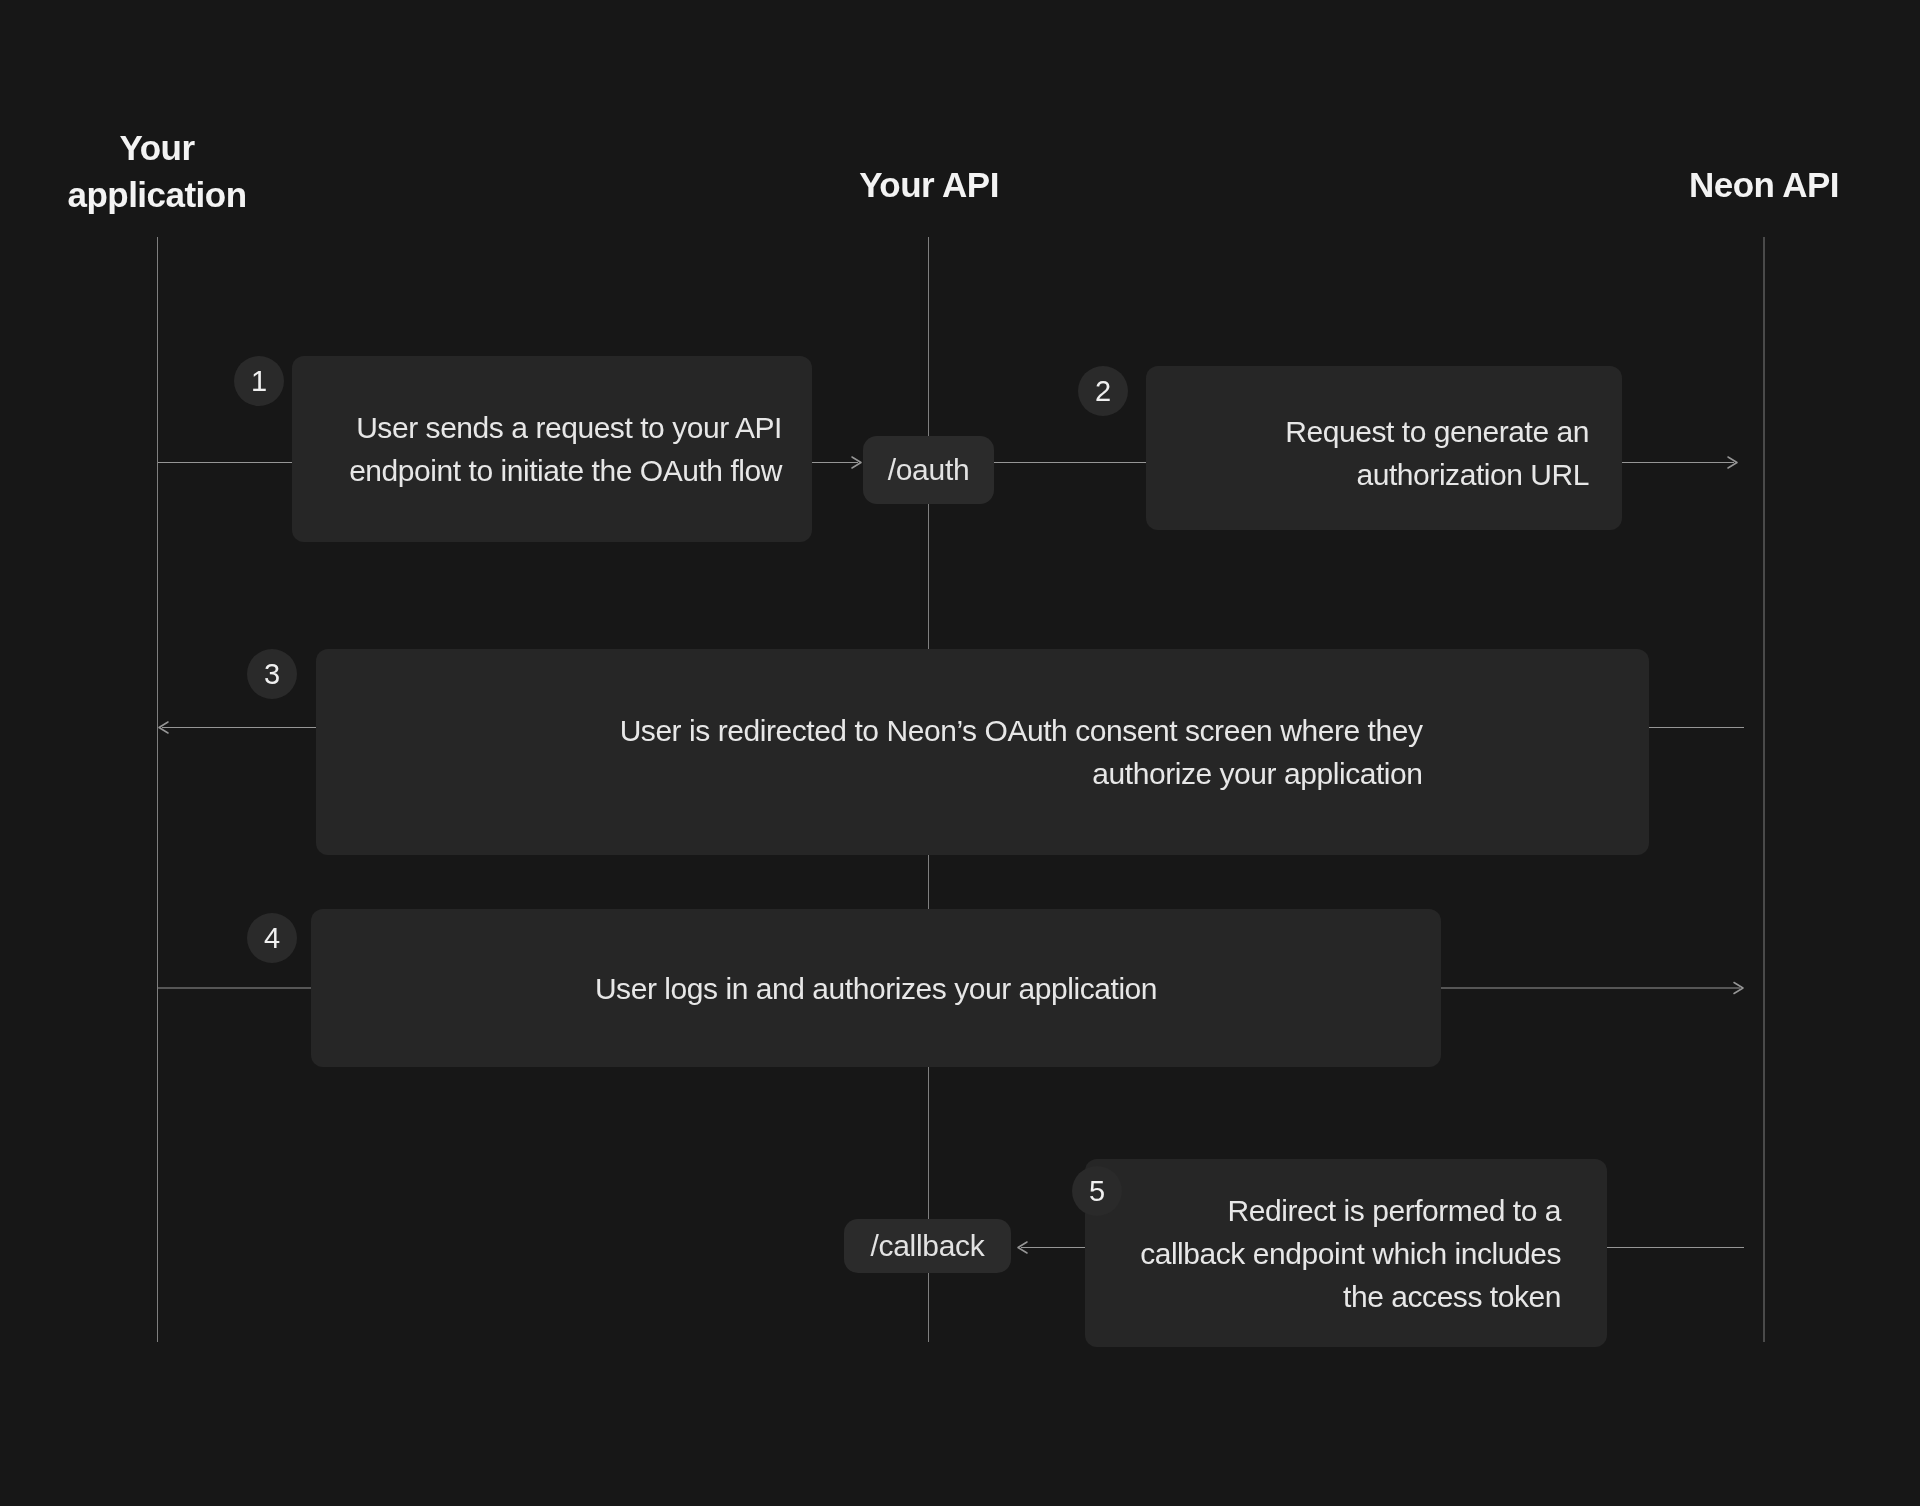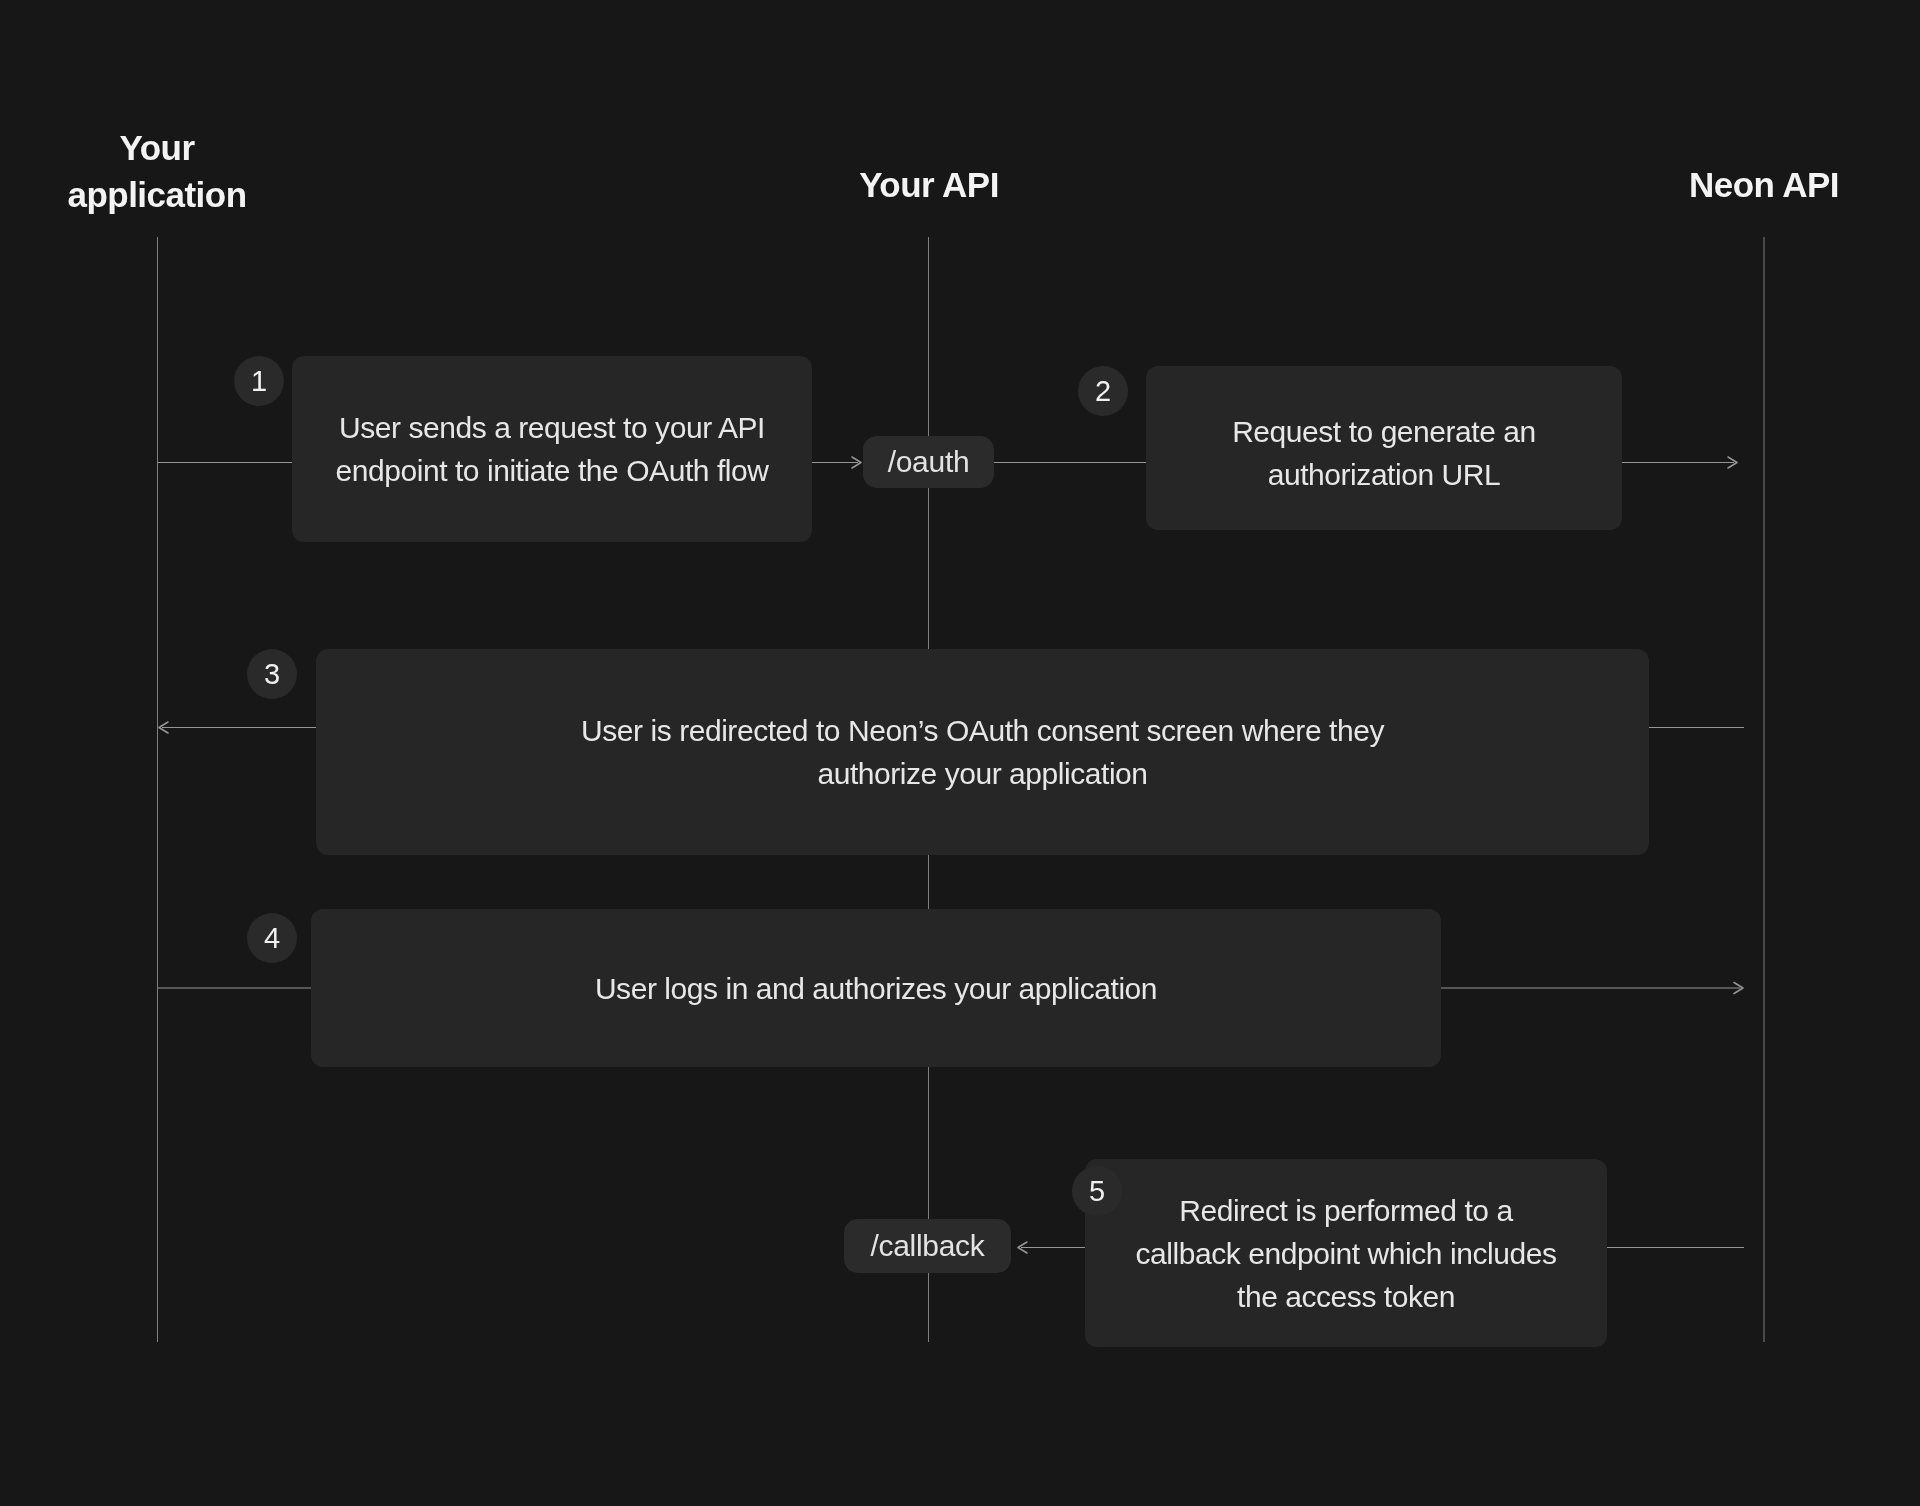--- a/index.html
+++ b/index.html
@@ -17,21 +17,21 @@
   .lifeline{stroke:var(--lifeline);stroke-width:1;}
   .arrow-line{stroke:var(--arrow);stroke-width:1.2;}
   .arrow-head{stroke:var(--arrow);stroke-width:1.5;fill:none;stroke-linecap:round;stroke-linejoin:round;}
   .actor-header{
     position:absolute;z-index:2;color:var(--heading);
     font-size:35px;font-weight:700;line-height:47px;text-align:center;
     letter-spacing:-0.015em;
   }
   .msg-box{
     position:absolute;z-index:1;background:var(--box-fill);border-radius:12px;
-    display:flex;align-items:center;justify-content:center;text-align:center;
+    display:flex;align-items:center;justify-content:center;text-align:right;
     color:var(--text-primary);font-size:30px;line-height:43px;letter-spacing:-0.015em;
   }
   .msg-text{display:block;margin:0 auto;}
   .endpoint-chip{
     position:absolute;z-index:2;background:var(--endpoint-fill);border-radius:14px;
     display:flex;align-items:center;justify-content:center;
     color:var(--endpoint-text);font-size:30px;letter-spacing:-0.01em;
   }
   .step-badge{
     position:absolute;z-index:3;width:50px;height:50px;border-radius:50%;
@@ -82,21 +82,21 @@
   </div>
 
   <div class="msg-box" style="left:311px;top:909px;width:1130px;height:158px;">
     <span class="msg-text" style="max-width:1200px;">User logs in and authorizes your application</span>
   </div>
 
   <div class="msg-box" style="left:1085px;top:1159px;width:522px;height:188px;">
     <span class="msg-text" style="max-width:430px;">Redirect is performed to a callback endpoint which includes the access token</span>
   </div>
 
-  <div class="endpoint-chip" style="left:863px;top:436px;width:131px;height:52px;">
+  <div class="endpoint-chip" style="left:863px;top:436px;width:131px;height:68px;">
     <span>/oauth</span>
   </div>
 
   <div class="endpoint-chip" style="left:844px;top:1219px;width:167px;height:54px;">
     <span>/callback</span>
   </div>
 
   <div class="step-badge" style="left:234px;top:356px;">
     <span>1</span>
   </div>

